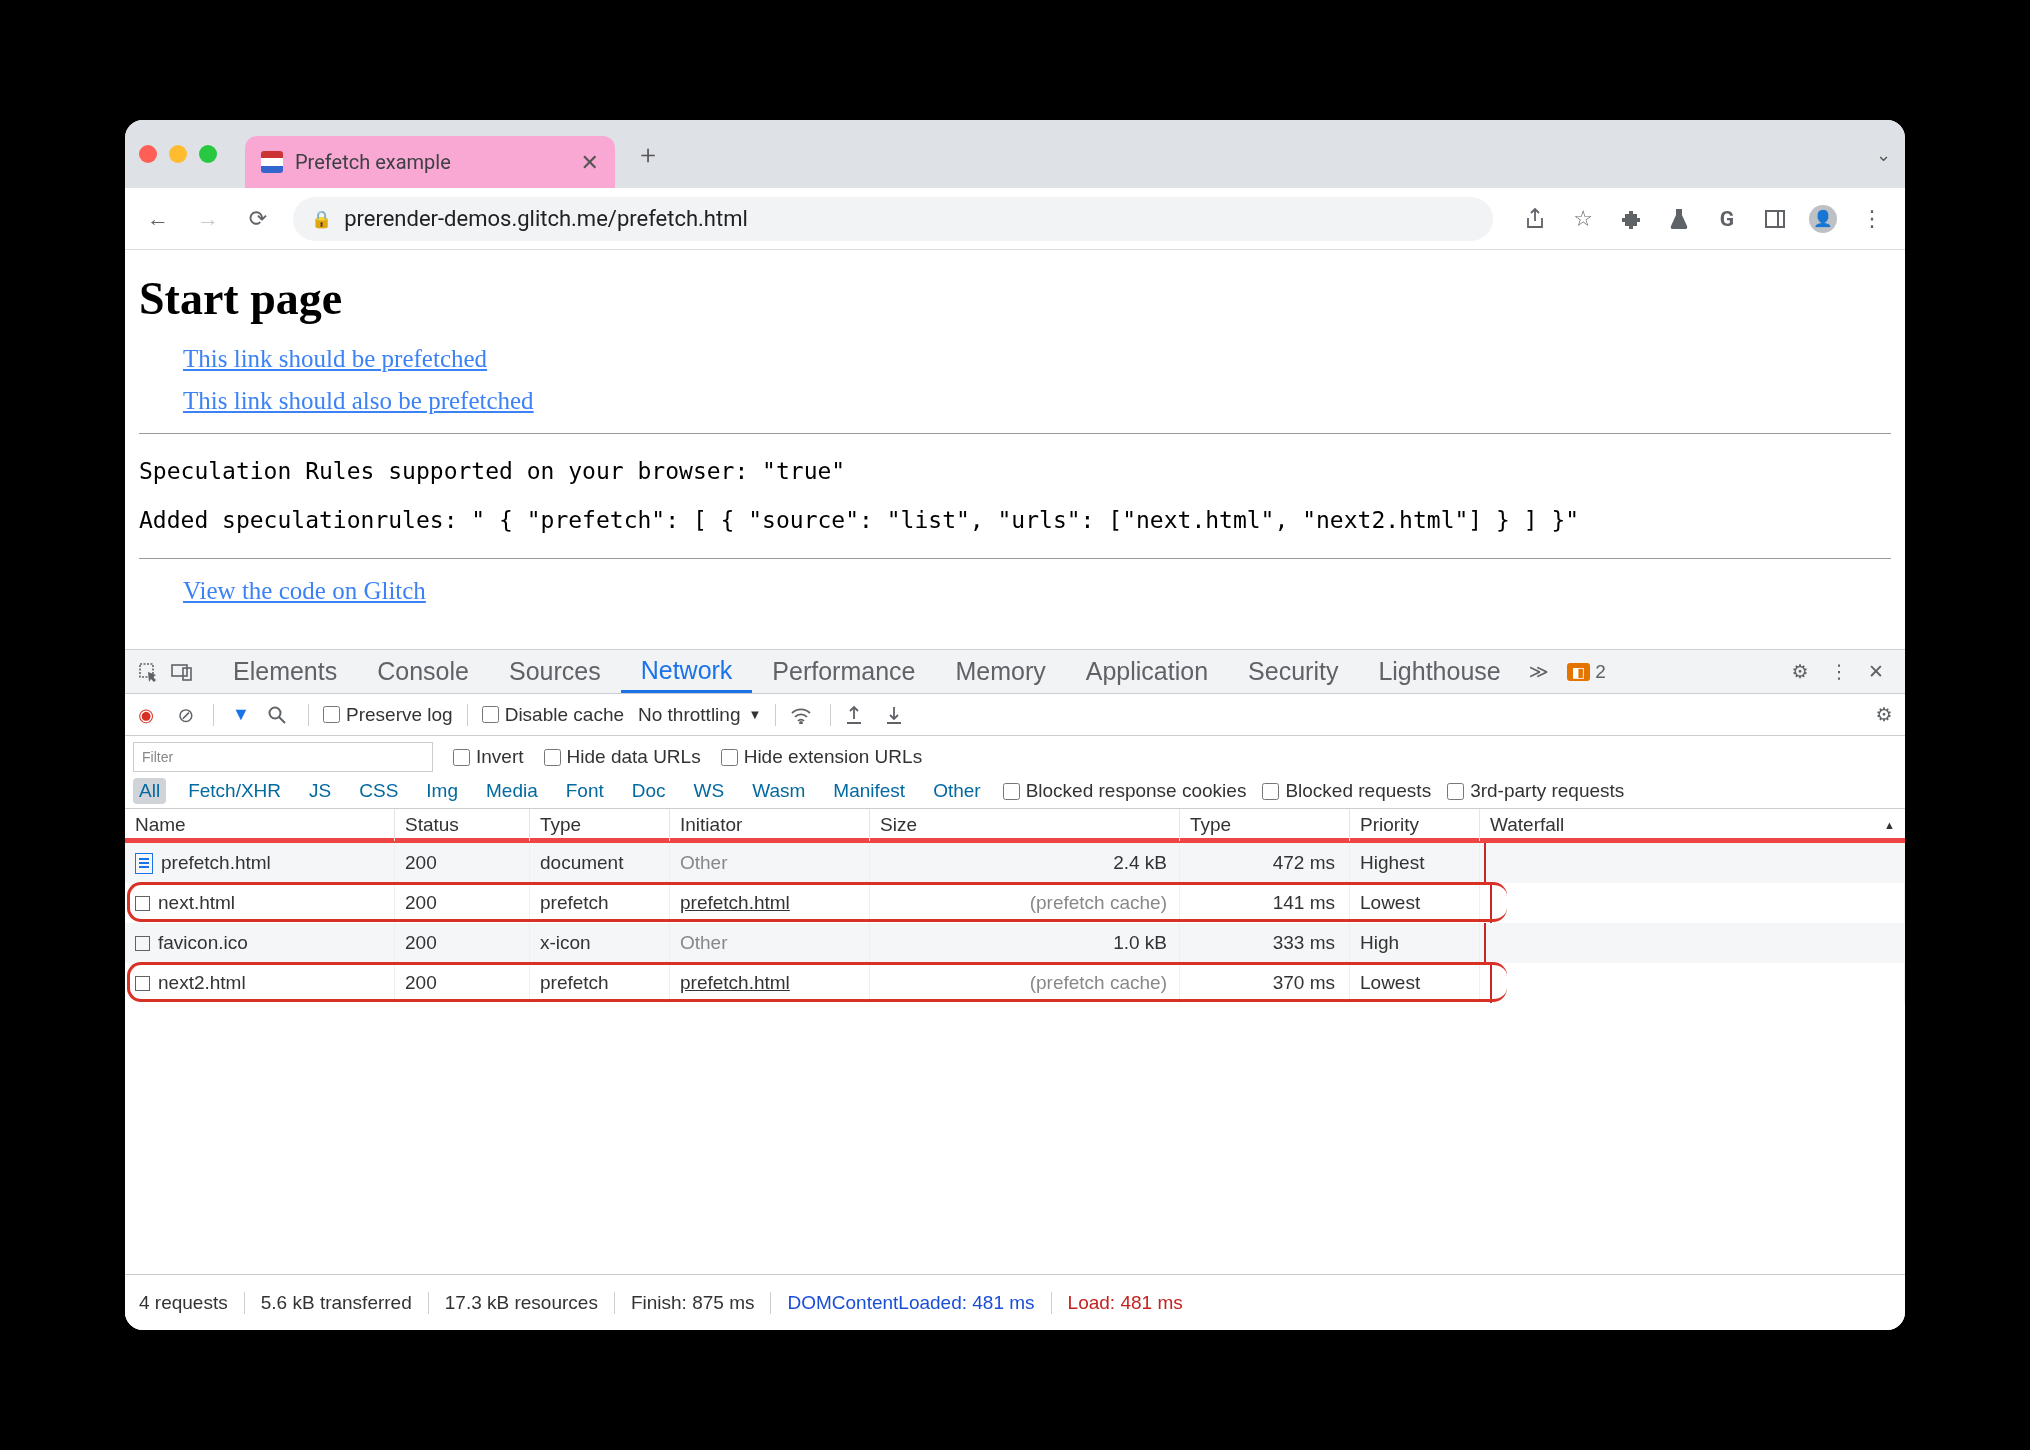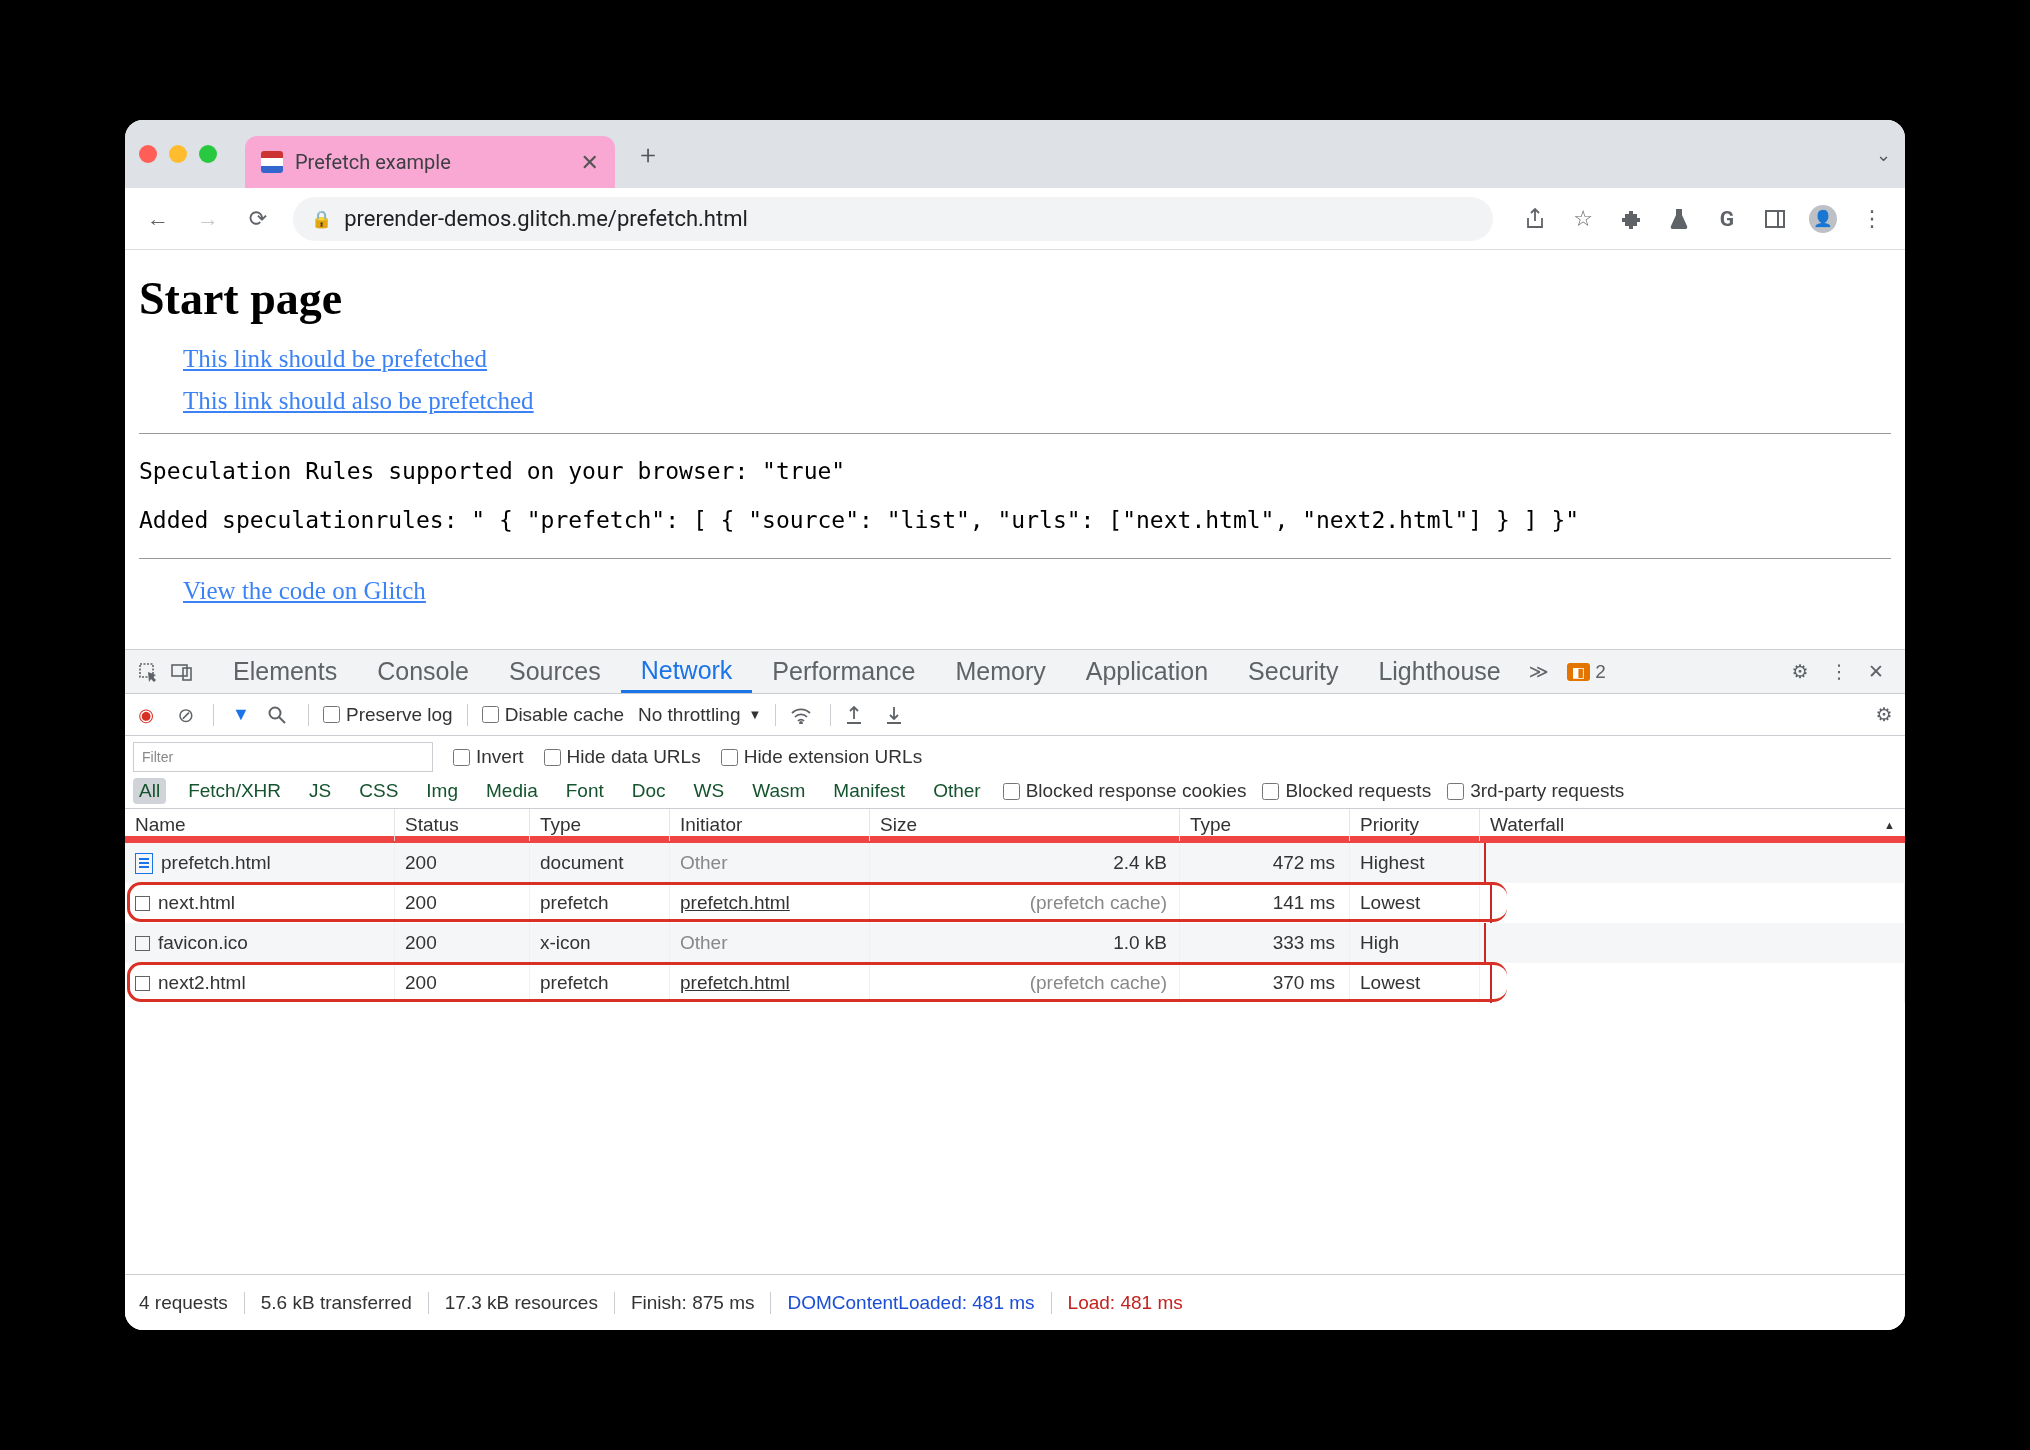--- a/index.html
+++ b/index.html
@@ -132,29 +132,29 @@
   .throttling .car { font-size:13px;}
 
   .dt-filterrow {
     border-bottom:1px solid #cacdd1;
     padding: 6px 8px 4px;
     display:flex; flex-direction:column; gap:6px;
   }
   .filterline1 { display:flex; align-items:center; gap:20px;}
   .filterbox { width:300px; height:30px; border:1px solid #cacdd1; padding:0 8px; font-size:14px; color:#888; display:flex; align-items:center;}
   .filterline2 { display:flex; align-items:center; gap:16px; flex-wrap:wrap;}
-  .ftype { font-size:19px; color:#14532d; cursor:pointer; padding:2px 6px;}
+  .ftype { font-size:19px; color:#0369a1; cursor:pointer; padding:2px 6px;}
   .ftype.sel { background:#d0d3d7; border-radius:4px;}
 
   
   .nettable { flex:1; display:flex; flex-direction:column; min-height:0;}
   .nhead {
     display:grid;
     grid-template-columns: 270px 135px 140px 200px 310px 170px 130px 1fr;
-    border-bottom:7px solid #ef4444;
+    border-bottom:5px solid #ef4444;
     font-size:19px; color:#333;
     height:34px;
     text-align:center;
   }
   .nhead > div { padding: 5px 10px; border-right:1px solid #e4e4e4; display:flex; align-items:center; gap:6px;}
   .nhead > div:last-child { border-right:none; justify-content:space-between;}
   .nrow {
     display:grid;
     grid-template-columns: 270px 135px 140px 200px 310px 170px 130px 1fr;
     font-size:19px;

